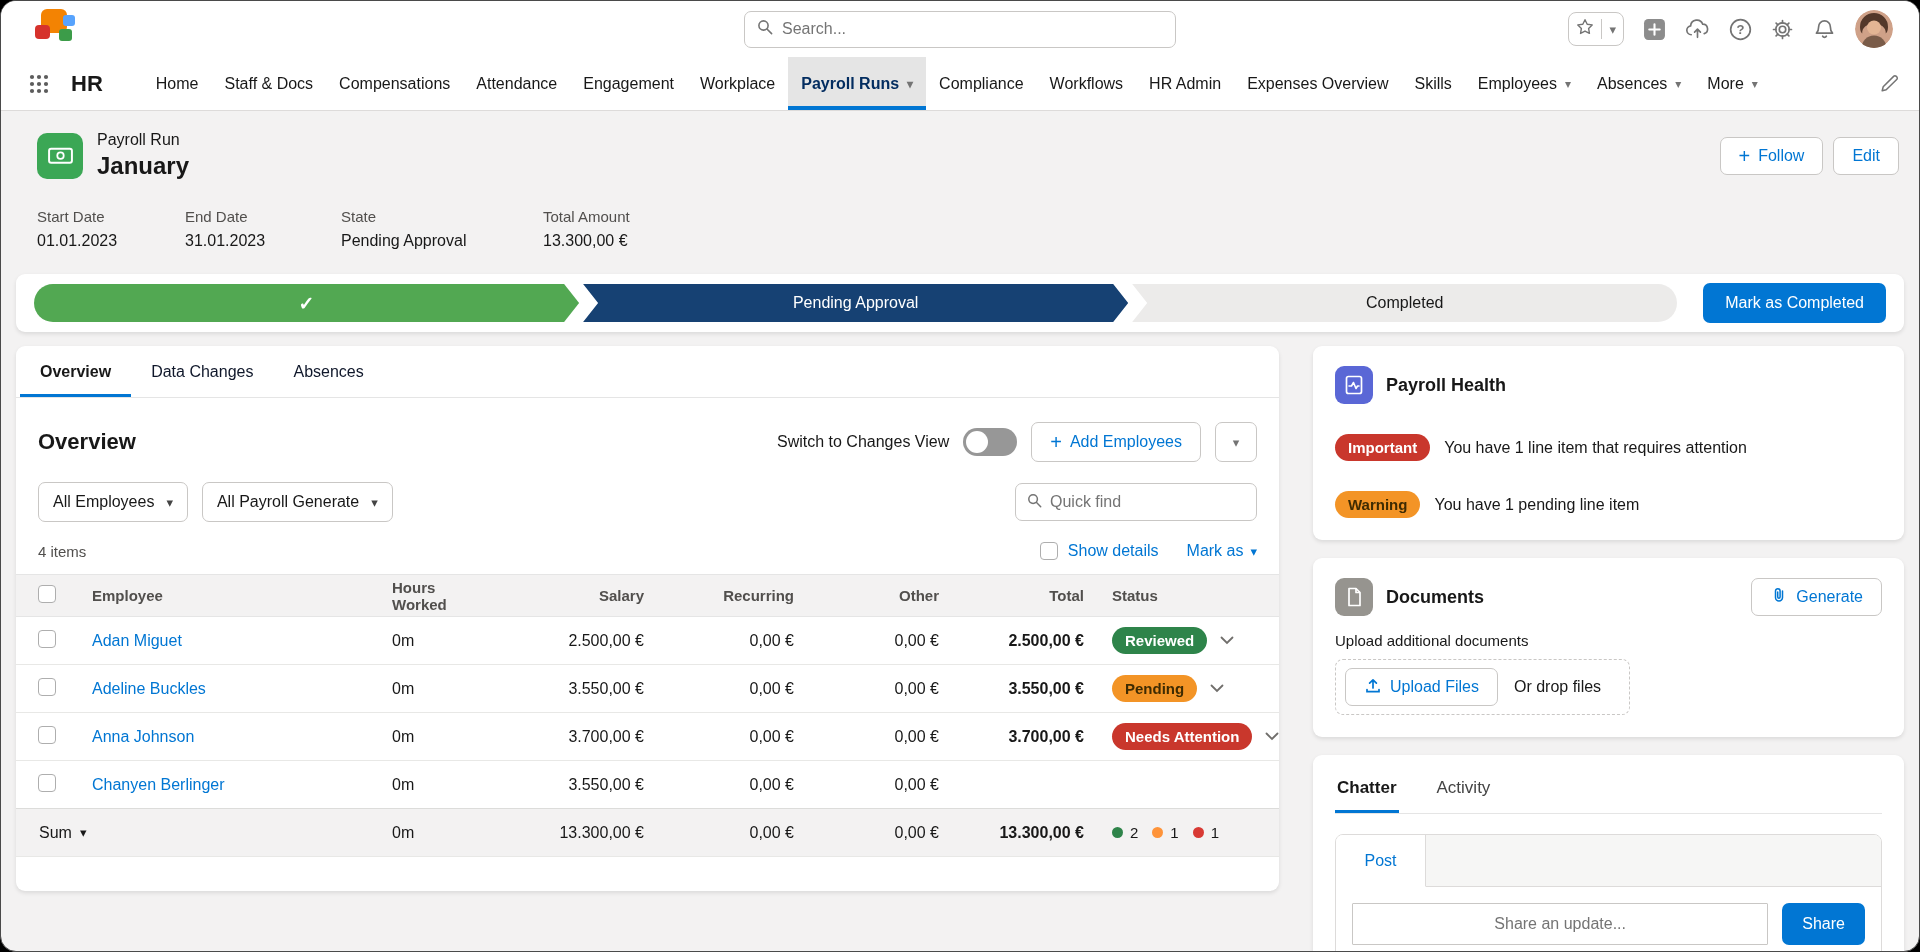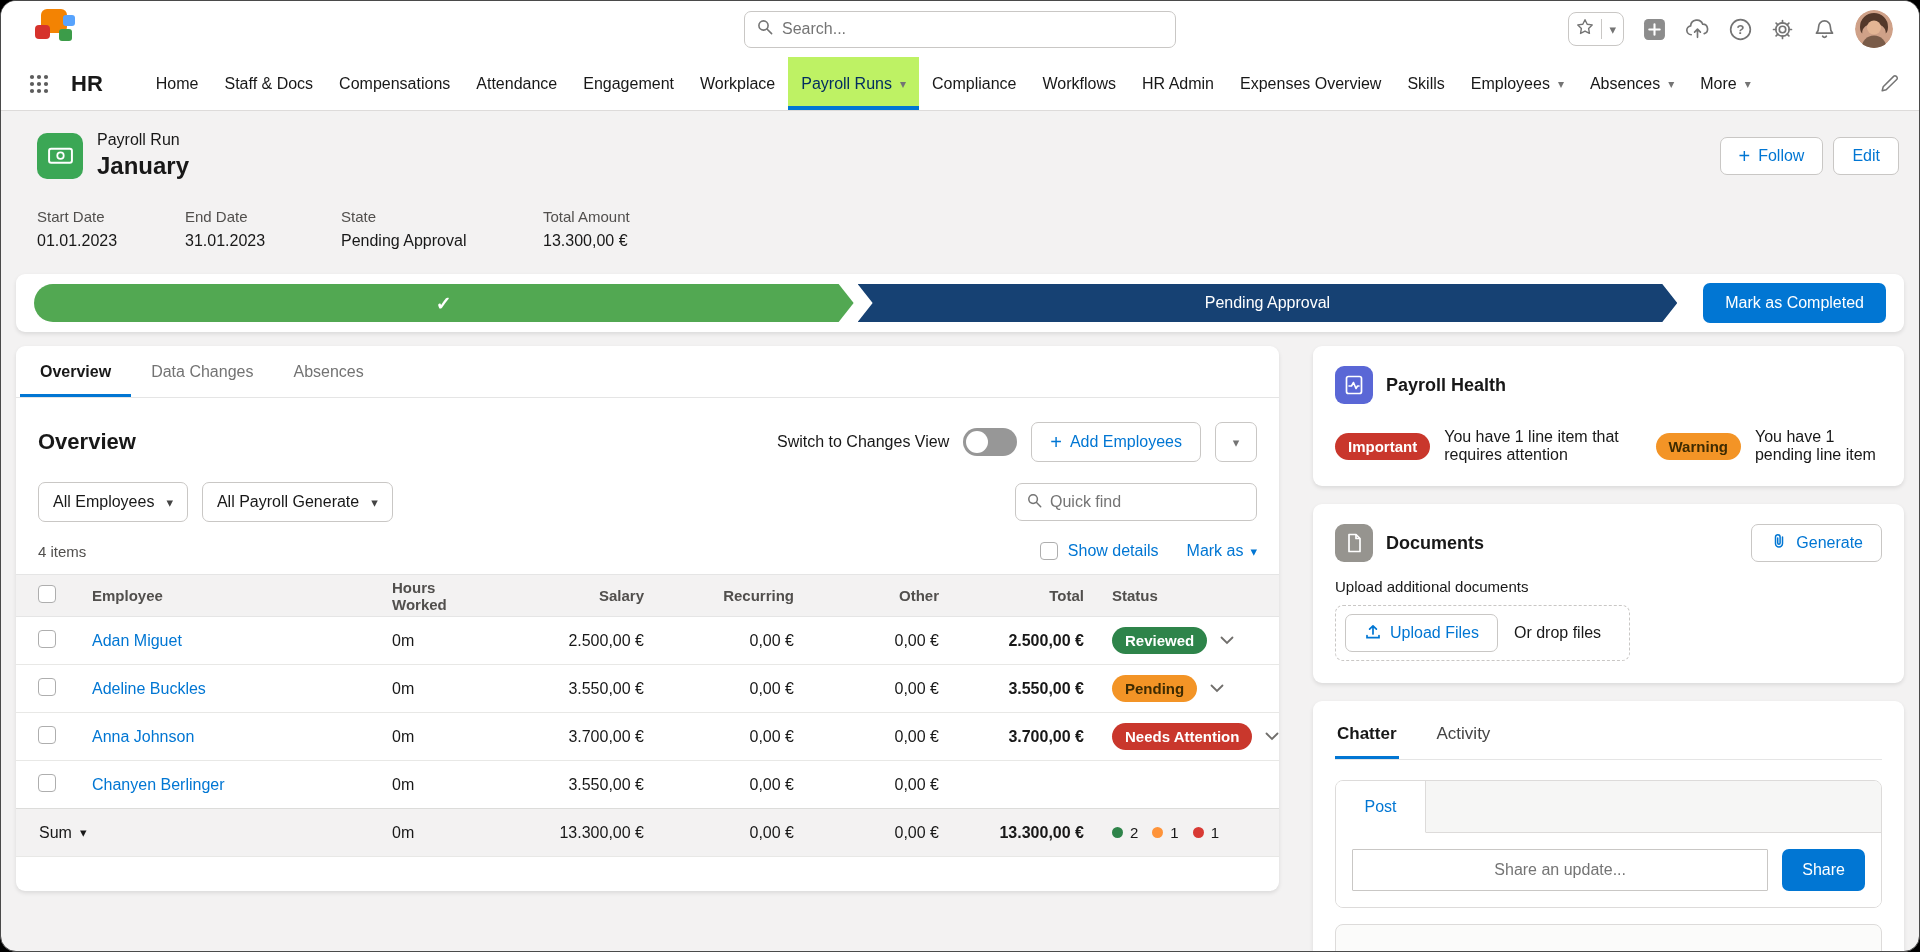--- a/index.html
+++ b/index.html
@@ -26,21 +26,21 @@
   .avatar { width:38px; height:38px; border-radius:50%; overflow:hidden; border:none; background:none; padding:0; }
 
   
   .nav { height:54px; background:#fff; display:flex; align-items:stretch; padding:0 20px 0 28px;
          border-bottom:1px solid #dddbda; flex-shrink:0; overflow:hidden; }
   .waffle { align-self:center; background:none; border:none; display:flex; }
   .app-name { font-size:22px; font-weight:700; color:#181818; align-self:center; margin:0 40px 0 22px; }
   .nav-tabs { display:flex; min-width:0; }
   .nav-tab { display:flex; align-items:center; gap:8px; padding:0 13px; font-size:16px; color:#181818;
              white-space:nowrap; border-bottom:4px solid transparent; border-top:4px solid transparent; cursor:pointer; }
-  .nav-tab.active { background:#bef264; border-bottom-color:#0176d3; color:#032d60; font-weight:400; }
+  .nav-tab.active { background:#e5e5e5; border-bottom-color:#0176d3; color:#032d60; font-weight:700; }
   .nav-tab .chev { font-size:12px; }
   .pencil { margin-left:auto; align-self:center; background:none; border:none; flex-shrink:0; display:flex; }
 
   
   .record-header { padding:20px 20px 24px 36px; flex-shrink:0; }
   .record-title-row { display:flex; align-items:center; }
   .record-icon { width:46px; height:46px; border-radius:10px; background:#3ba755; display:flex;
                  align-items:center; justify-content:center; margin-right:14px; flex-shrink:0; }
   .record-entity { font-size:16px; color:#181818; }
   .record-name { font-size:24px; font-weight:700; color:#181818; margin-top:3px; }
@@ -70,21 +70,21 @@
                font-size:16px; padding:0 22px; }
 
   
   .main { display:flex; padding:14px 15px 0; gap:34px; align-items:flex-start; flex:1; min-height:0; }
   .card { background:#fff; border-radius:9px; box-shadow:0 2px 4px rgba(0,0,0,.1); }
   .left-card { flex:1; padding-bottom:34px; }
   .right-col { width:591px; flex-shrink:0; display:flex; flex-direction:column; gap:18px; }
 
   
   .card-tabs { display:flex; border-bottom:1px solid #e5e5e5; padding:0 4px; }
-  .card-tab { padding:17px 20px 13px; font-size:16px; color:#737373; border-bottom:3px solid transparent; cursor:pointer; }
+  .card-tab { padding:17px 20px 13px; font-size:16px; color:#0f172a; border-bottom:3px solid transparent; cursor:pointer; }
   .card-tab.active { color:#181818; font-weight:700; border-bottom-color:#0176d3; }
   .overview-head { display:flex; align-items:center; padding:24px 22px 0; }
   .overview-title { font-size:22px; font-weight:700; color:#181818; }
   .head-controls { margin-left:auto; display:flex; align-items:center; gap:14px; }
   .toggle-label { font-size:16px; color:#181818; }
   .toggle { width:54px; height:28px; border-radius:14px; background:#979797; border:none; position:relative; }
   .toggle .knob { position:absolute; left:3px; top:3px; width:22px; height:22px; background:#fff; border-radius:50%; }
   .btn-square { width:42px; height:40px; border:1px solid #c9c7c5; border-radius:7px; background:#fff;
                 color:#747474; display:inline-flex; align-items:center; justify-content:center; }
   .filters-row { display:flex; align-items:center; padding:20px 22px 0; }
@@ -126,21 +126,21 @@
   .cnt { font-size:15px; margin:0 14px 0 7px; }
 
   
   .side-card { padding:20px 22px 22px; }
   .side-head { display:flex; align-items:center; gap:13px; }
   .side-icon { width:38px; height:38px; border-radius:9px; display:flex; align-items:center;
                justify-content:center; flex-shrink:0; }
   .side-icon.health { background:#5a67d6; }
   .side-icon.docs { background:#96948f; }
   .side-title { font-size:18px; font-weight:700; color:#181818; }
-  .alerts { margin-top:24px; display:flex; flex-direction:row; gap:14px; }
+  .alerts { margin-top:30px; display:flex; flex-direction:column; gap:30px; }
   .alert-row { display:flex; align-items:center; gap:14px; }
   .alert-text { font-size:16px; color:#181818; }
   .gen-btn { margin-left:auto; }
   .upload-hint { font-size:15px; color:#181818; margin-top:16px; }
   .upload-box { margin-top:10px; border:1px dashed #c9c7c5; border-radius:8px; padding:8px 28px 8px 9px;
                 display:inline-flex; align-items:center; gap:16px; }
   .drop-label { font-size:16px; color:#181818; }
 
   .feed-tabs { display:flex; gap:36px; border-bottom:1px solid #e5e5e5; }
   .feed-tab { font-size:17px; color:#444; padding:3px 2px 12px; border-bottom:3px solid transparent; cursor:pointer; }
@@ -355,20 +355,23 @@
     </div>
   </section>
 
   <section class="path-card">
     <div class="path">
       <div class="stage complete">
         <span class="check">✓</span>
       </div>
       <div class="stage current">
         <span>Pending Approval</span>
+      </div>
+      <div class="stage incomplete">
+        <span>Completed</span>
       </div>
     </div>
     <button class="btn-brand">
       <span>Mark as Completed</span>
     </button>
   </section>
 
   <div class="main">
 
     <div class="card left-card">

